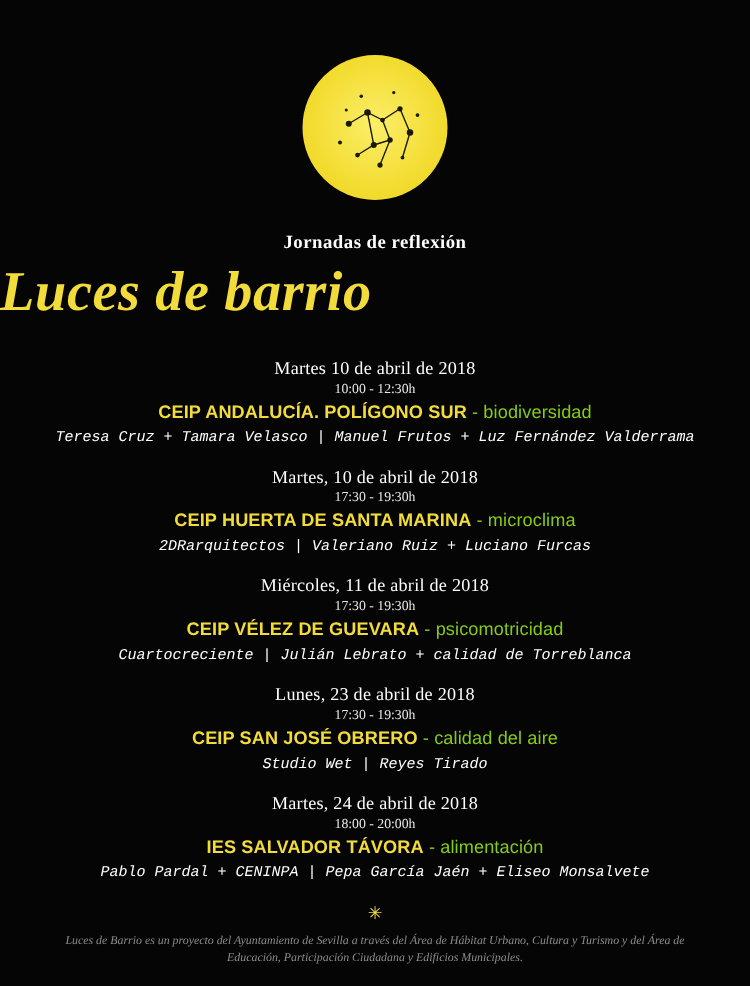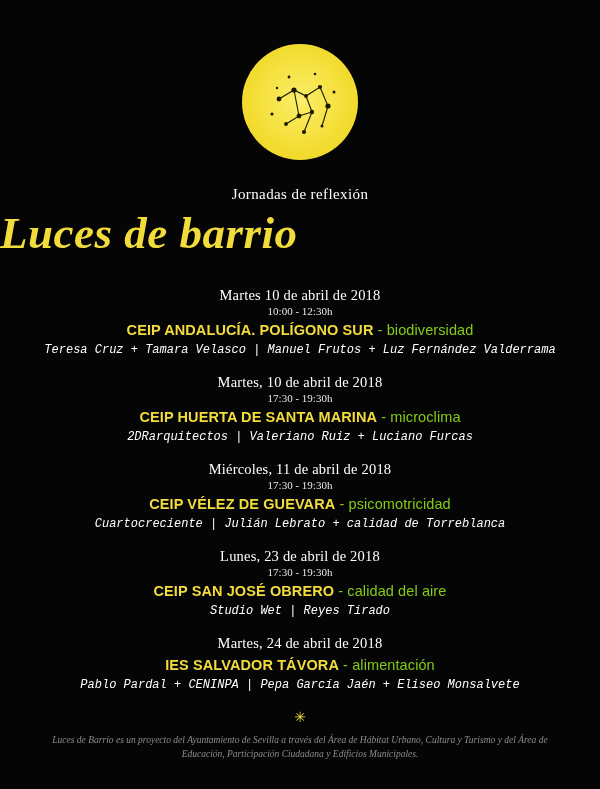--- a/index.html
+++ b/index.html
@@ -40,20 +40,21 @@
   .logo svg { position: absolute; left: 0; top: 0; }
 
   
   .subtitle {
     margin-top: 26px;
     text-align: center;
     font-family: "Liberation Serif", serif;
     font-size: 15px;
     letter-spacing: 0.4px;
     color: #ffffff;
+    font-weight: bold;
   }
   .title {
     margin-top: 6px;
     text-align: left;
     font-family: "Liberation Serif", serif;
     font-style: italic;
     font-weight: bold;
     font-size: 45px;
     line-height: 1.1;
     color: #f2dc3c;
@@ -182,20 +183,21 @@
 
     <div class="event">
       <div class="ev-date">Lunes, 23 de abril de 2018</div>
       <div class="ev-time">17:30 - 19:30h</div>
       <div class="ev-school"><span>CEIP SAN JOSÉ OBRERO</span><span class="topic"> - calidad del aire</span></div>
       <div class="ev-people">Studio Wet | Reyes Tirado</div>
     </div>
 
     <div class="event">
       <div class="ev-date">Martes, 24 de abril de 2018</div>
+      <div class="ev-time">18:00 - 20:00h</div>
       <div class="ev-school"><span>IES SALVADOR TÁVORA</span><span class="topic"> - alimentación</span></div>
       <div class="ev-people">Pablo Pardal + CENINPA | Pepa García Jaén + Eliseo Monsalvete</div>
     </div>
 
   </div>
 
   <div class="star">✳</div>
 
   <div class="credits">Luces de Barrio es un proyecto del Ayuntamiento de Sevilla a través del Área de Hábitat Urbano, Cultura y Turismo y del Área de Educación, Participación Ciudadana y Edificios Municipales.</div>
 

